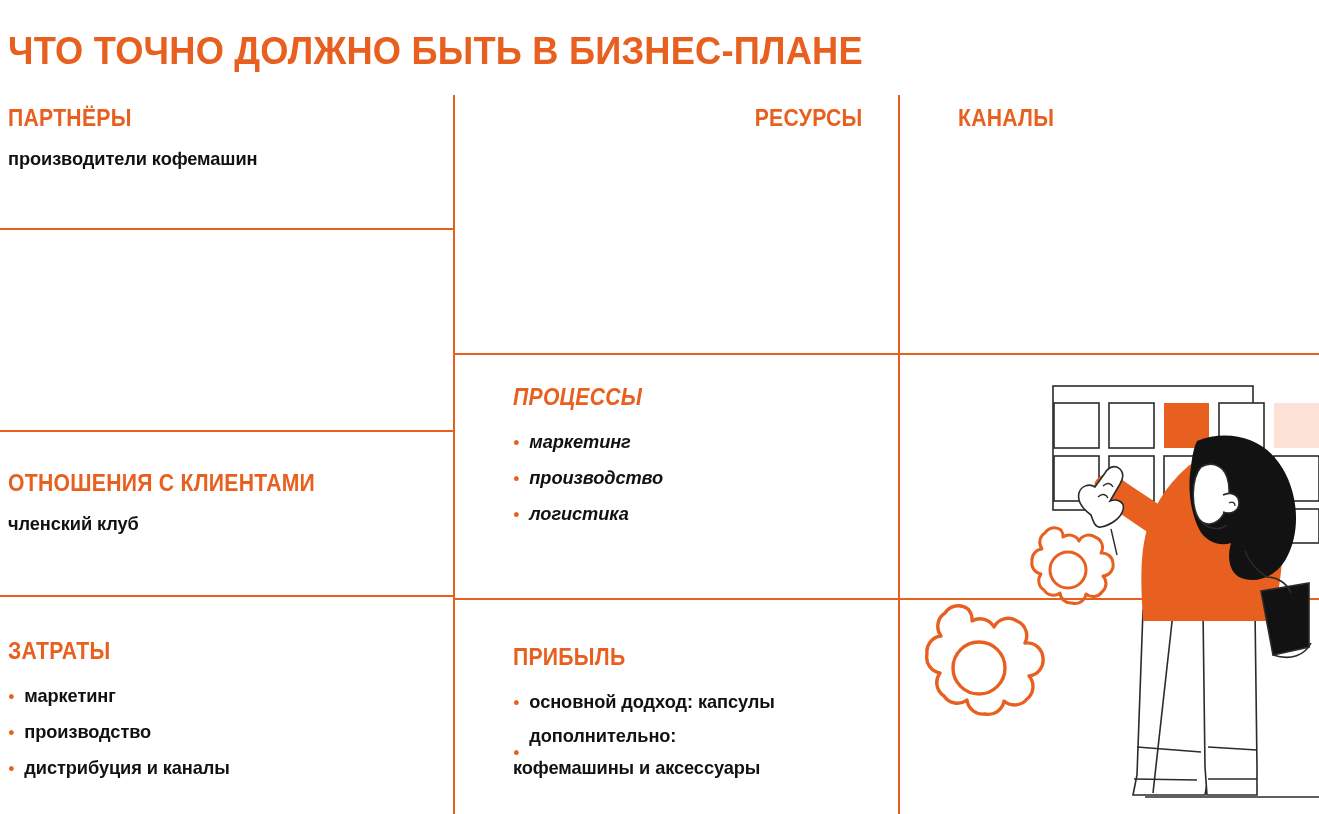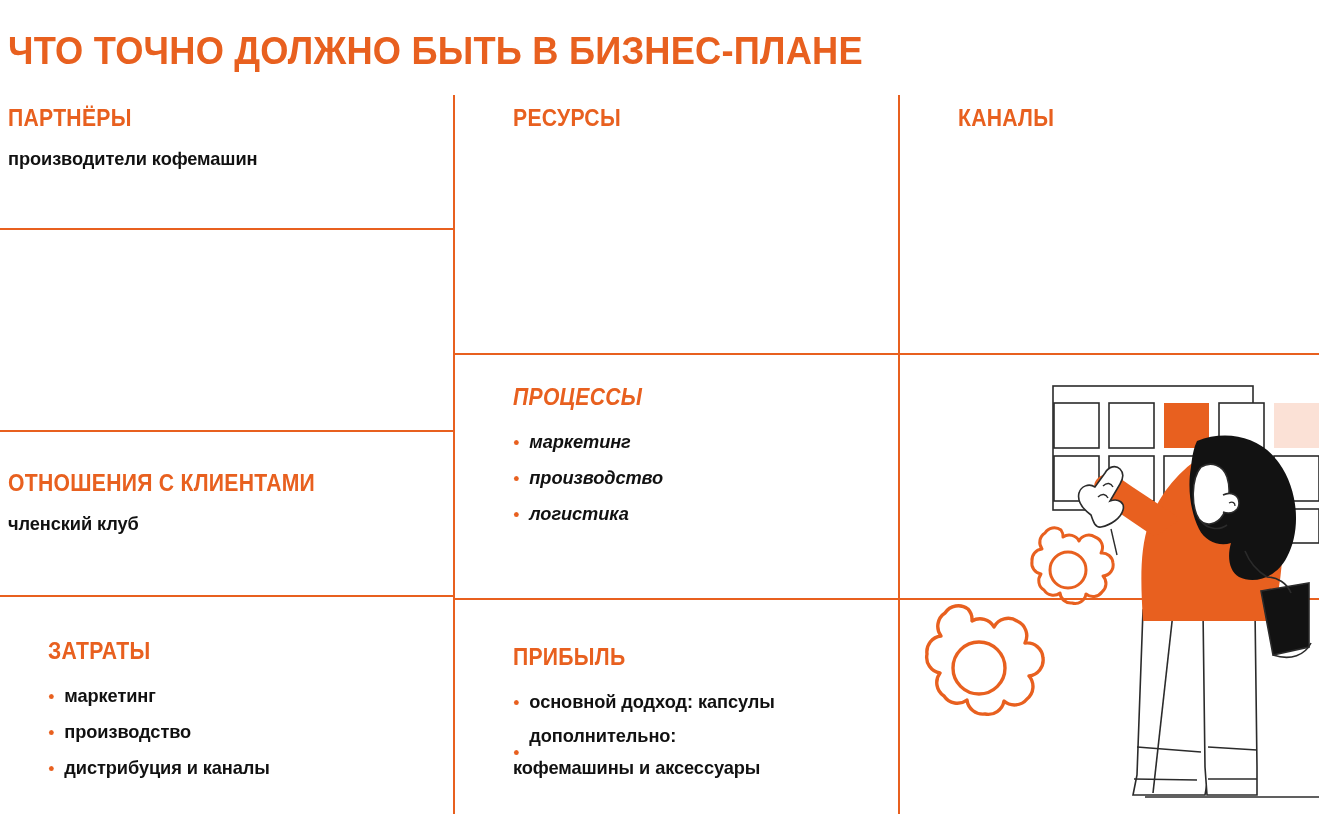--- a/index.html
+++ b/index.html
@@ -142,30 +142,30 @@
     <div class="block-heading">ПАРТНЁРЫ</div>
     <p class="block-text">производители кофемашин</p>
   </div>
 
 
   <div class="block" style="left:8px; top:470px; width:430px;">
     <div class="block-heading">ОТНОШЕНИЯ С КЛИЕНТАМИ</div>
     <p class="block-text">членский клуб</p>
   </div>
 
-  <div class="block" style="left:8px; top:638px; width:430px;margin-left:40px;">
+  <div class="block" style="left:8px; top:638px; width:430px;">
     <div class="block-heading">ЗАТРАТЫ</div>
     <ul class="bullets">
       <li>маркетинг</li>
       <li>производство</li>
       <li>дистрибуция и каналы</li>
     </ul>
   </div>
 
-  <div class="block" style="left:513px; top:105px; width:380px;">
+  <div class="block" style="left:513px; top:105px; width:380px;text-align:right;">
     <div class="block-heading">РЕСУРСЫ</div>
   </div>
 
   <div class="block" style="left:513px; top:384px; width:380px;font-style:italic;">
     <div class="block-heading">ПРОЦЕССЫ</div>
     <ul class="bullets">
       <li>маркетинг</li>
       <li>производство</li>
       <li>логистика</li>
     </ul>

